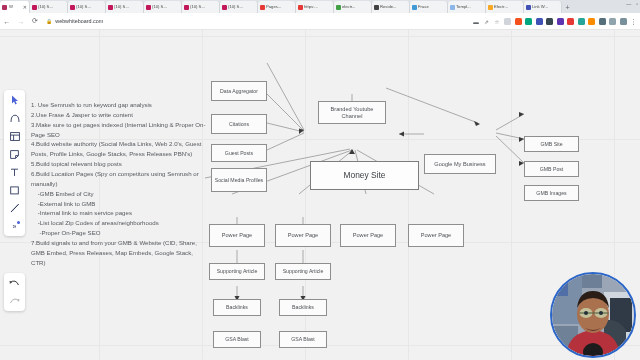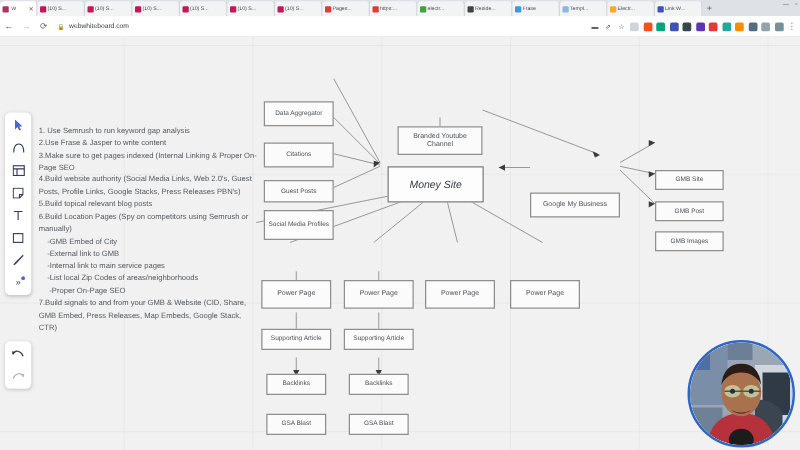--- a/index.html
+++ b/index.html
@@ -336,21 +336,21 @@
         </div>
         <div class="node" style="left: 211px; top: 114px; width: 56px; height: 18px;">
           <span>Guest Posts</span>
         </div>
         <div class="node" style="left: 211px; top: 138px; width: 56px; height: 24px;">
           <span>Social Media Profiles</span>
         </div>
         <div class="node mid" style="left: 318px; top: 71px; width: 68px; height: 23px;">
           <span>Branded Youtube Channel</span>
         </div>
-        <div class="node big" style="left: 310px; top: 103px; width: 77px; height: 29px; font-style: italic;">
+        <div class="node big" style="left: 310px; top: 131px; width: 109px; height: 29px;">
           <span>Money Site</span>
         </div>
         <div class="node mid" style="left: 424px; top: 124px; width: 72px; height: 20px;">
           <span>Google My Business</span>
         </div>
         <div class="node" style="left: 524px; top: 106px; width: 55px; height: 16px;">
           <span>GMB Site</span>
         </div>
         <div class="node" style="left: 524px; top: 131px; width: 55px; height: 16px;">
           <span>GMB Post</span>

